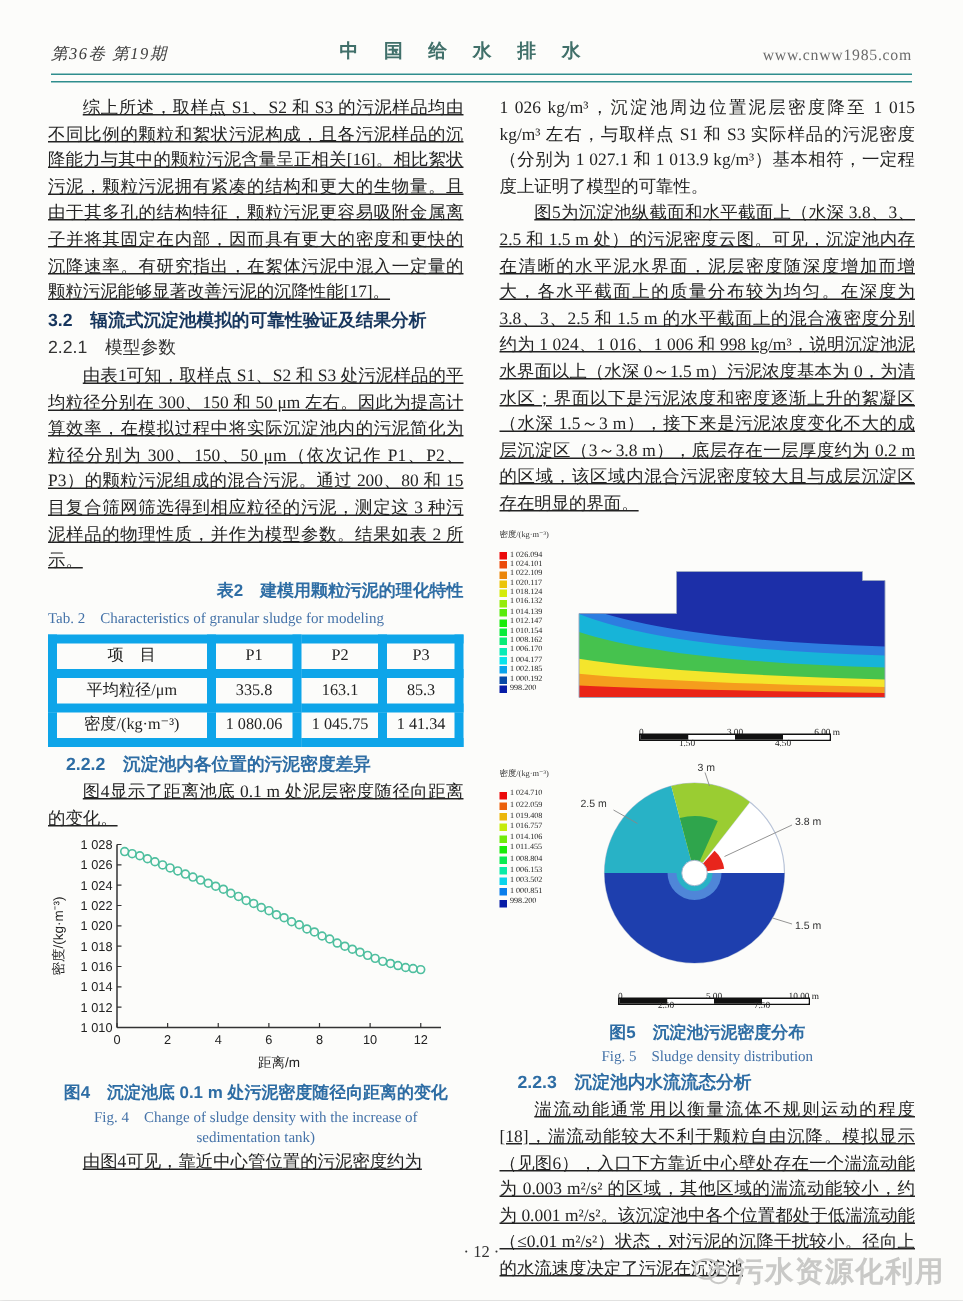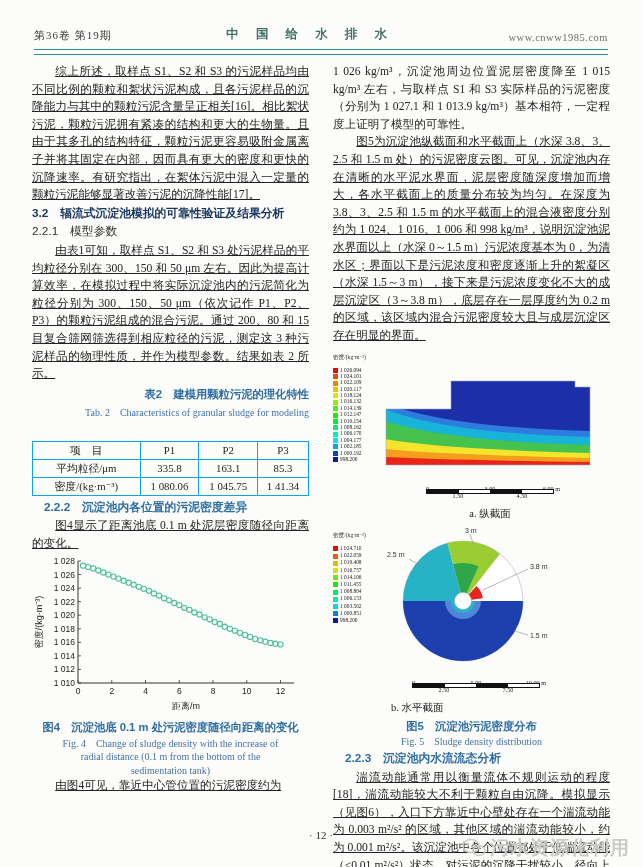--- a/index.html
+++ b/index.html
@@ -2,38 +2,38 @@
 <html><head>
 <meta charset="utf-8">
 <style>
   html,body{margin:0;padding:0;background:#e8e8e6;}
   .page{position:relative;width:642px;height:867px;margin:0 auto;background:#fcfcfa;
         font-family:"Liberation Serif","DejaVu Serif",serif;color:#232323;overflow:hidden;
         box-shadow:0 0 4px rgba(0,0,0,.3);}
   
   .hdr{display:flex;justify-content:space-between;align-items:flex-end;
        padding:26px 34px 4px 34px;font-size:11px;}
-  .hdr .issue{color:#3c3c3c;letter-spacing:1px;}
+  .hdr .issue{font-style:italic;color:#3c3c3c;letter-spacing:1px;}
   .hdr .journal{color:#41706a;font-weight:bold;letter-spacing:7px;font-size:12.5px;}
   .hdr .site{color:#6b6b6b;font-size:10.5px;letter-spacing:.5px;}
   .hdr-rule{margin:2px 34px 0 34px;height:4px;border-top:1.8px solid #2f8d8d;border-bottom:1px solid #2f8d8d;}
   
   .cols{display:flex;gap:24px;padding:8px 32px 0 32px;}
   .col{width:277px;font-size:11.6px;line-height:17.6px;text-align:justify;}
   p{margin:0;}
   .ind{text-indent:2em;text-decoration:underline;}
   .h-main{font-weight:bold;color:#17365d;font-family:"Liberation Sans",sans-serif;font-size:11.8px;margin:1px 0;}
   .h-sub{font-weight:bold;color:#2e6da4;font-family:"Liberation Sans",sans-serif;font-size:11.8px;margin:1px 12px;}
   .h-plain{color:#333;font-family:"Liberation Sans",sans-serif;font-size:11.8px;margin:1px 0;}
   
   .tbl-cap-zh{color:#2e6da4;font-weight:bold;text-align:right;font-family:"Liberation Sans",sans-serif;
               font-size:11.3px;margin-top:3px;text-indent:0;}
-  .tbl-cap-en{color:#4472a8;text-align:right;font-size:10px;margin:1px 0 19px 0;text-indent:0;}
+  .tbl-cap-en{color:#4472a8;text-align:left;font-size:10px;margin:1px 0 1px 0;text-indent:0;}
   table.data{border-collapse:collapse;width:100%;margin:0 0 3px 0;}
-  table.data th,table.data td{border:1px solid #0ea5e9;font-size:10.8px;padding:2px 1px;
+  table.data th,table.data td{border:6px solid #0ea5e9;font-size:10.8px;padding:2px 1px;
        text-align:center;font-weight:normal;line-height:13px;}
   
   .fig4-wrap{margin-top:2px;}
   .fig-cap-zh{color:#2e6da4;font-weight:bold;text-align:center;font-family:"Liberation Sans",sans-serif;
               font-size:11.3px;text-indent:0;margin-top:1px;}
   .fig-cap-en{color:#4472a8;text-align:center;font-size:10px;line-height:13.5px;text-indent:0;}
   
   .contour-row{display:flex;align-items:flex-start;margin-top:4px;}
   .cb{width:52px;flex:none;}
   .cb-title{font-size:5.6px;color:#333;margin-bottom:1px;white-space:nowrap;}
@@ -182,21 +182,20 @@
             <circle cx="233.3" cy="86.7" r="2.6" fill="none" stroke="#4fbf9f" stroke-width="1.1"></circle>
             <circle cx="238.4" cy="88.0" r="2.6" fill="none" stroke="#4fbf9f" stroke-width="1.1"></circle>
             <circle cx="243.4" cy="88.7" r="2.6" fill="none" stroke="#4fbf9f" stroke-width="1.1"></circle>
             <circle cx="248.5" cy="89.4" r="2.6" fill="none" stroke="#4fbf9f" stroke-width="1.1"></circle>
             <text x="154" y="154" font-size="9" fill="#222" text-anchor="middle">距离/m</text>
             <text x="10" y="67" font-size="9" fill="#222" text-anchor="middle" transform="rotate(-90 10 67)">密度/(kg·m⁻³)</text>
           </svg>
       </div>
       <p class="fig-cap-zh">图4　沉淀池底 0.1 m 处污泥密度随径向距离的变化</p>
       <p class="fig-cap-en">Fig. 4　Change of sludge density with the increase of</p>
-      <p class="fig-cap-en">radial distance (0.1 m from the bottom of the</p>
       <p class="fig-cap-en">sedimentation tank)</p>
       <p class="ind">由图4可见，靠近中心管位置的污泥密度约为</p>
     </div>
 
     <div class="col">
       <p>1 026 kg/m³，沉淀池周边位置泥层密度降至 1 015 kg/m³ 左右，与取样点 S1 和 S3 实际样品的污泥密度（分别为 1 027.1 和 1 013.9 kg/m³）基本相符，一定程度上证明了模型的可靠性。</p>
       <p class="ind">图5为沉淀池纵截面和水平截面上（水深 3.8、3、2.5 和 1.5 m 处）的污泥密度云图。可见，沉淀池内存在清晰的水平泥水界面，泥层密度随深度增加而增大，各水平截面上的质量分布较为均匀。在深度为 3.8、3、2.5 和 1.5 m 的水平截面上的混合液密度分别约为 1 024、1 016、1 006 和 998 kg/m³，说明沉淀池泥水界面以上（水深 0～1.5 m）污泥浓度基本为 0，为清水区；界面以下是污泥浓度和密度逐渐上升的絮凝区（水深 1.5～3 m），接下来是污泥浓度变化不大的成层沉淀区（3～3.8 m），底层存在一层厚度约为 0.2 m 的区域，该区域内混合污泥密度较大且与成层沉淀区存在明显的界面。</p>
 
       <div class="contour-row">
         <div class="cb">
@@ -288,21 +287,20 @@
             <span class="sb-t2">6.00 m</span>
             <div class="sb-bar">
               <div class="sb-seg" style="background:#111"></div>
                 <div class="sb-seg" style="background:#fff"></div>
               <div class="sb-seg" style="background:#111"></div>
                 <div class="sb-seg" style="background:#fff"></div>
             </div>
             <span class="sb-b0">1.50</span>
             <span class="sb-b1">4.50</span>
           </div>
-          <p class="sec-label">a. 纵截面</p>
         </div>
       </div>
 
       <div class="contour-row">
         <div class="cb cb2">
           <div class="cb-title">密度/(kg·m⁻³)</div>
           <div>
               <div class="cb-row">
                 <span class="cb-sw" style="background:hsl(0,92%,48%)"></span>
                 <span class="cb-val">1 024.710</span>
@@ -376,21 +374,20 @@
             <span class="sb-t2">10.00 m</span>
             <div class="sb-bar">
               <div class="sb-seg" style="background:#111"></div>
                 <div class="sb-seg" style="background:#fff"></div>
               <div class="sb-seg" style="background:#111"></div>
                 <div class="sb-seg" style="background:#fff"></div>
             </div>
             <span class="sb-b0">2.50</span>
             <span class="sb-b1">7.50</span>
           </div>
-          <p class="sec-label" style="text-align:left;margin-left:6px">b. 水平截面</p>
         </div>
       </div>
 
       <p class="fig-cap-zh">图5　沉淀池污泥密度分布</p>
       <p class="fig-cap-en">Fig. 5　Sludge density distribution</p>
 
       <p class="h-sub">2.2.3　沉淀池内水流流态分析</p>
       <p class="ind">湍流动能通常用以衡量流体不规则运动的程度[18]，湍流动能较大不利于颗粒自由沉降。模拟显示（见图6），入口下方靠近中心壁处存在一个湍流动能为 0.003 m²/s² 的区域，其他区域的湍流动能较小，约为 0.001 m²/s²。该沉淀池中各个位置都处于低湍流动能（≤0.01 m²/s²）状态，对污泥的沉降干扰较小。径向上的水流速度决定了污泥在沉淀池</p>
     </div>
   </div>

